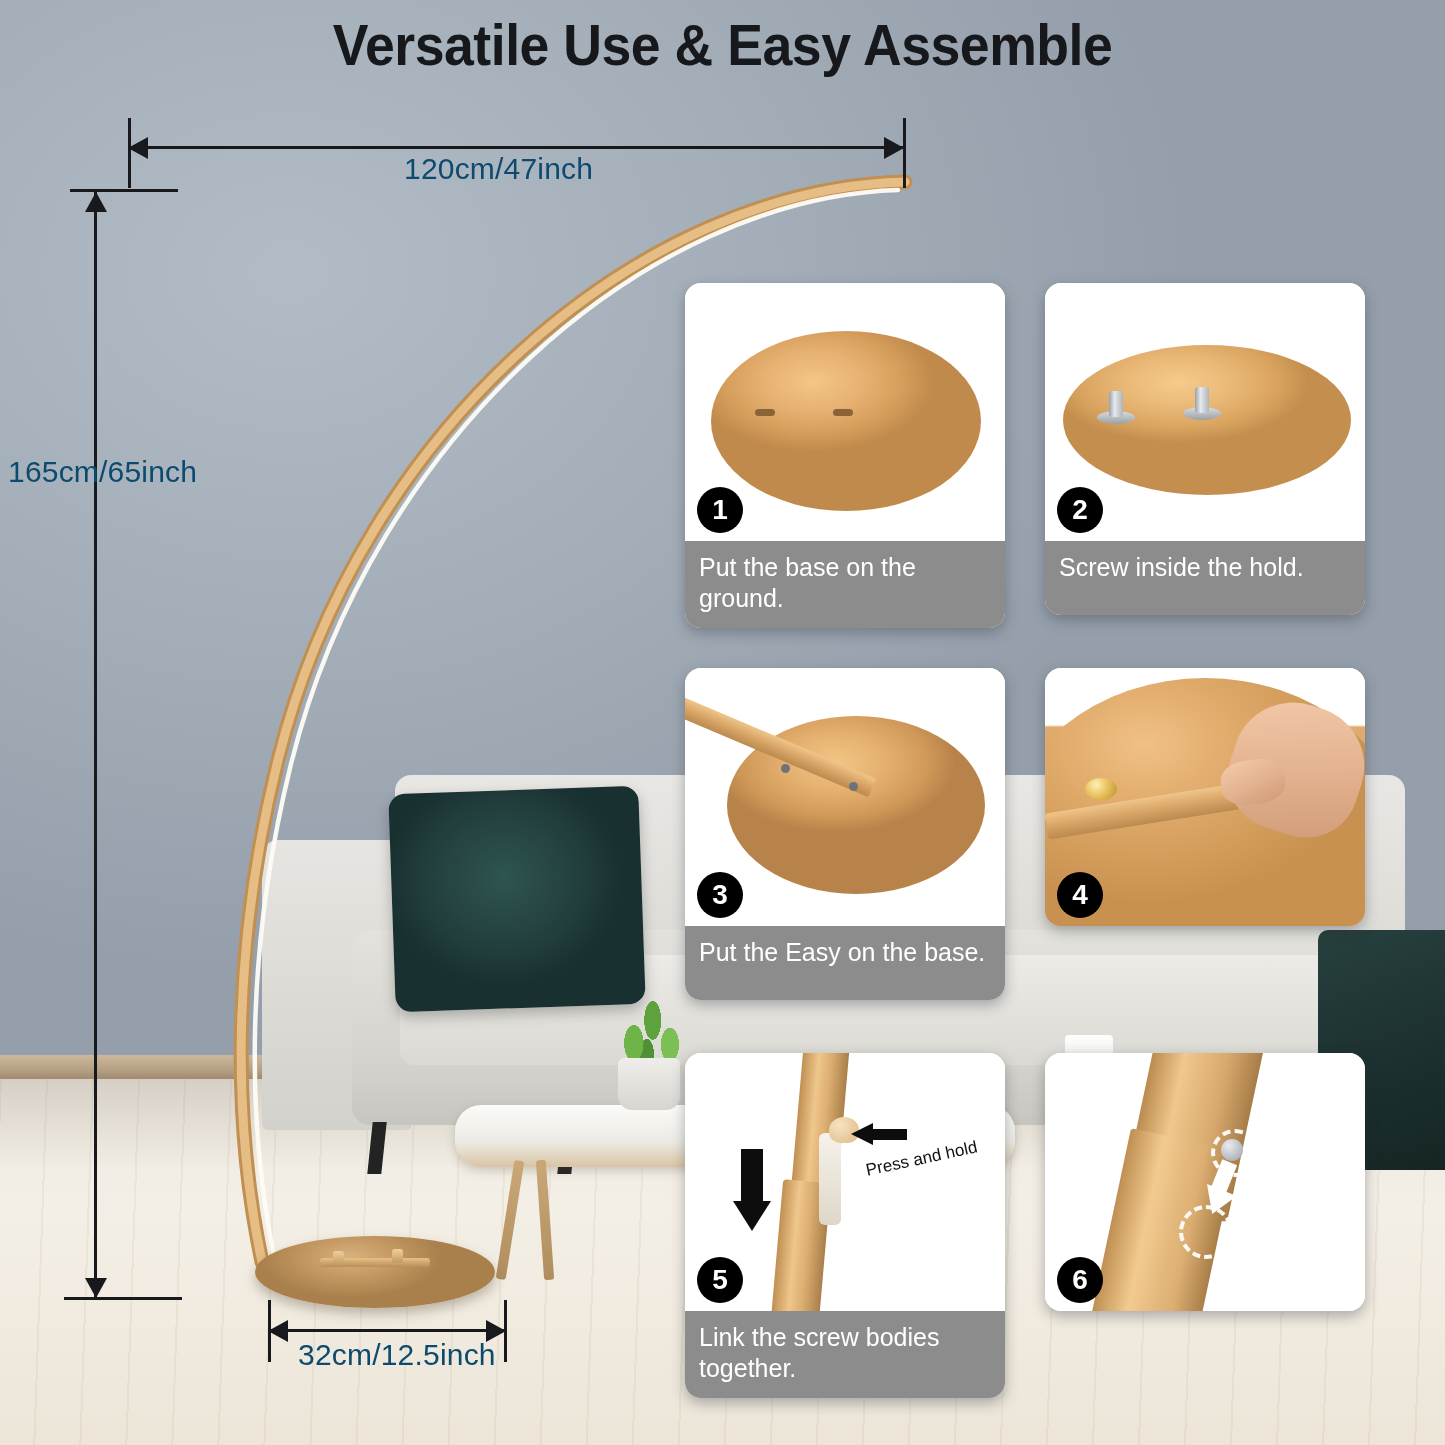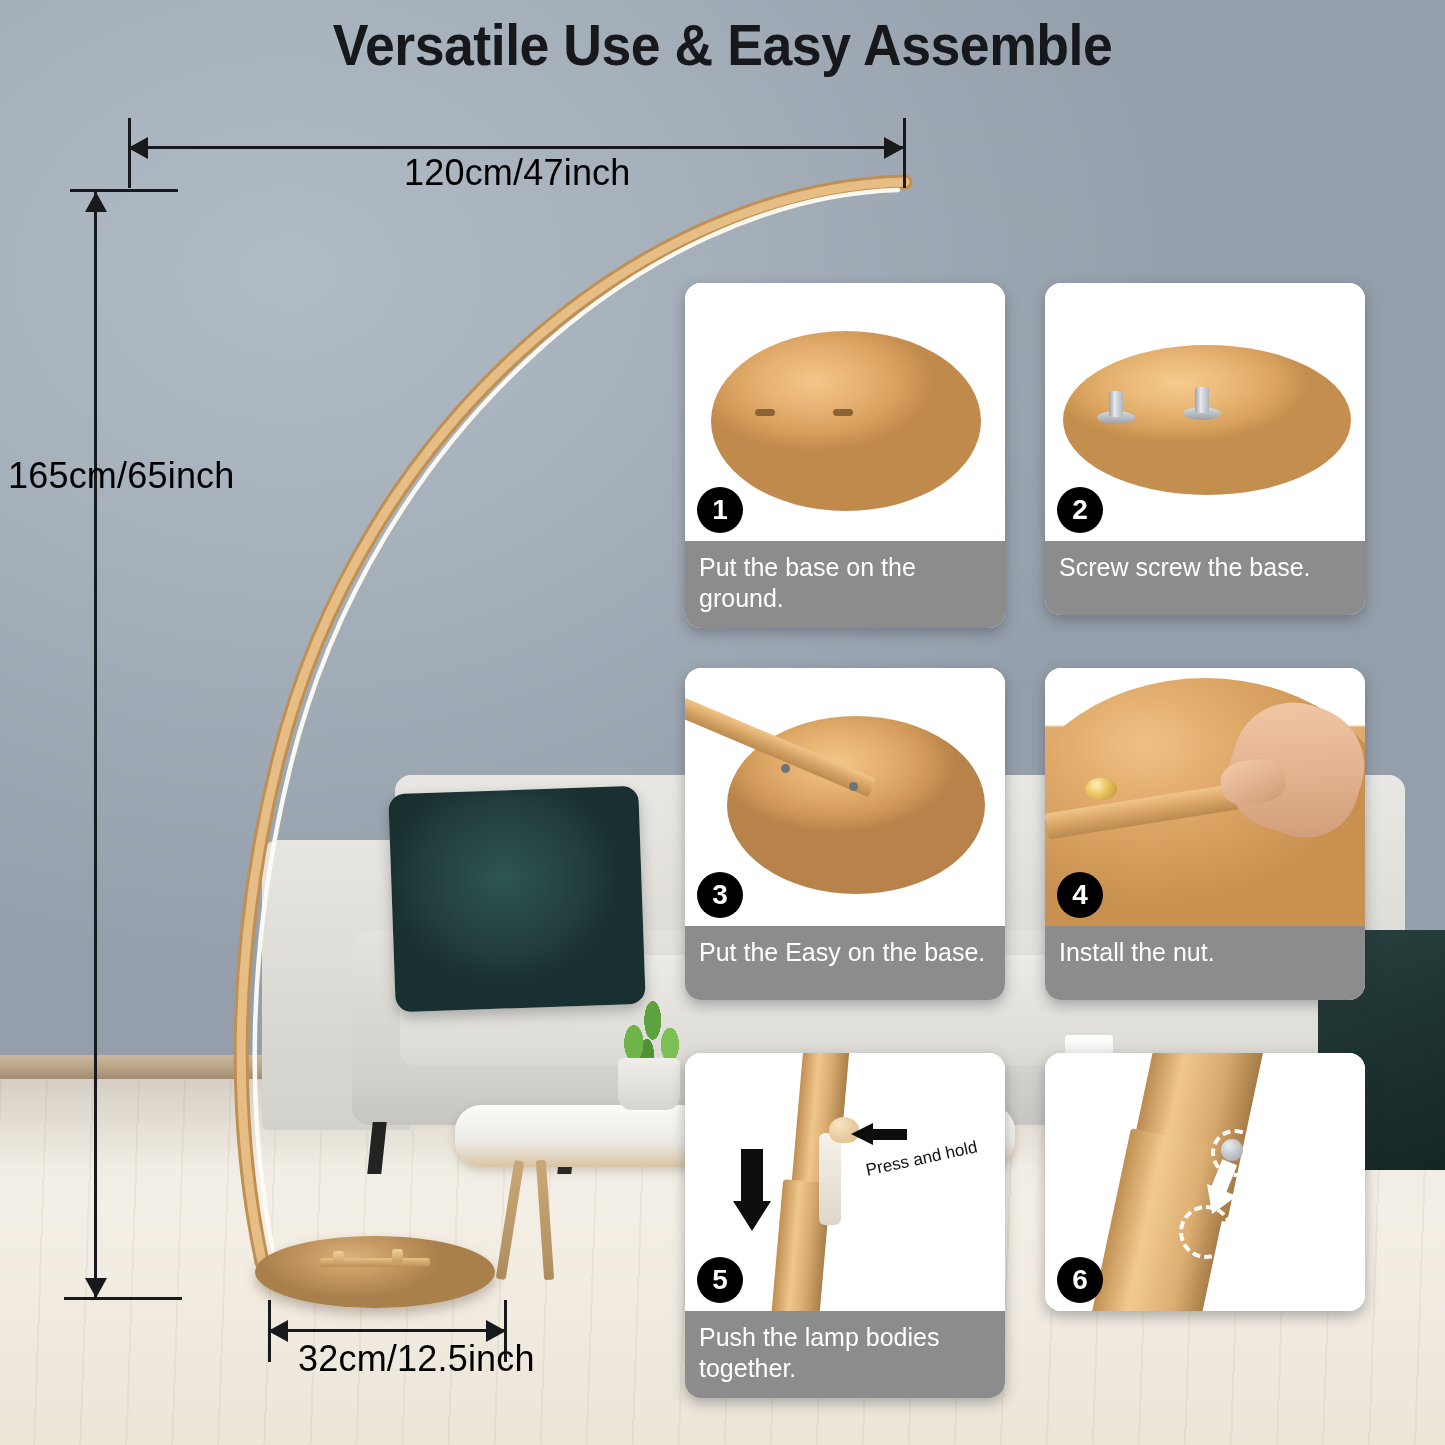--- a/index.html
+++ b/index.html
@@ -116,21 +116,21 @@
     background:linear-gradient(180deg,#e6c087,#b98f56);border-radius:3px;
   }
   .lamp-base-nut{
     position:absolute;width:11px;height:14px;
     background:linear-gradient(180deg,#f0cf9a,#c39a60);border-radius:3px;
   }
 
   
   .dim-line{position:absolute;background:#17191c;}
   .dim-label{
-    position:absolute;color:#000000;font-size:36px;letter-spacing:.2px;
+    position:absolute;color:#0c4a6e;font-size:30px;letter-spacing:.2px;
     font-family:"Liberation Sans","DejaVu Sans",sans-serif;white-space:nowrap;
   }
   .arrow{position:absolute;width:0;height:0;}
   .arrow-left{border-top:11px solid transparent;border-bottom:11px solid transparent;border-right:20px solid #17191c;}
   .arrow-right{border-top:11px solid transparent;border-bottom:11px solid transparent;border-left:20px solid #17191c;}
   .arrow-up{border-left:11px solid transparent;border-right:11px solid transparent;border-bottom:20px solid #17191c;}
   .arrow-down{border-left:11px solid transparent;border-right:11px solid transparent;border-top:20px solid #17191c;}
 
   
   .title{
@@ -282,21 +282,21 @@
     <div class="card" style="left:360px;top:0px;">
       <div class="photo">
         <div class="disc" style="left:18px;top:62px;width:288px;height:150px;
              background:radial-gradient(130px 60px at 40% 25%,#f5cb8c 0%,#eab978 40%,#daa460 75%,#c48e4e 100%);"></div>
         <div class="screw-washer" style="left:52px;top:128px;"></div>
         <div class="screw-post" style="left:64px;top:108px;"></div>
         <div class="screw-washer" style="left:138px;top:124px;"></div>
         <div class="screw-post" style="left:150px;top:104px;"></div>
         <div class="badge">2</div>
       </div>
-      <div class="caption">Screw screw the base.</div>
+      <div class="caption">Screw inside the hold.</div>
     </div>
 
     <div class="card" style="left:0px;top:385px;">
       <div class="photo">
         <div class="disc" style="left:42px;top:48px;width:258px;height:178px;
              background:radial-gradient(120px 70px at 42% 26%,#f2c686 0%,#e3ae6d 45%,#cf9858 78%,#b7834a 100%);"></div>
         <div class="arm-bar" style="left:-6px;top:28px;width:210px;transform:rotate(23deg);transform-origin:left center;"></div>
         <div class="screw-post" style="left:96px;top:96px;width:9px;height:9px;border-radius:50%;background:#6e7379;"></div>
         <div class="screw-post" style="left:164px;top:114px;width:9px;height:9px;border-radius:50%;background:#6e7379;"></div>
         <div class="badge">3</div>
@@ -308,39 +308,38 @@
       <div class="photo" style="background:linear-gradient(180deg,#fff 0%,#fff 22%,#e0ab6e 23%,#c9914f 100%);">
         <div class="disc" style="left:-40px;top:10px;width:400px;height:330px;border-radius:50% 50% 0 0;
              background:radial-gradient(220px 160px at 35% 20%,#f0c184 0%,#dea868 45%,#c8914f 100%);"></div>
         <div class="arm-bar" style="left:0px;top:126px;width:250px;height:26px;transform:rotate(-9deg);"></div>
         <div class="nut-gold" style="left:40px;top:110px;width:32px;height:22px;"></div>
         <div class="nut-gold" style="left:180px;top:100px;width:28px;height:20px;"></div>
         <div class="hand" style="left:186px;top:36px;width:132px;height:130px;transform:rotate(18deg);"></div>
         <div class="hand" style="left:176px;top:92px;width:64px;height:44px;border-radius:40%;transform:rotate(-8deg);"></div>
         <div class="badge">4</div>
       </div>
-      <div class="caption">Install the nut.</div>
     </div>
 
     <div class="card" style="left:0px;top:770px;">
       <div class="photo">
         <div class="pole" style="left:112px;top:-6px;width:46px;height:150px;transform:rotate(5deg);"></div>
         <div class="pole" style="left:92px;top:128px;width:48px;height:140px;transform:rotate(5deg);"></div>
         <div style="position:absolute;left:134px;top:80px;width:22px;height:92px;border-radius:6px;
              background:linear-gradient(180deg,#f6f2ea,#ded7c9);"></div>
         <div style="position:absolute;left:144px;top:64px;width:30px;height:26px;border-radius:50% 50% 40% 40%;
              background:radial-gradient(circle at 35% 30%,#f7e3c0,#dcb985);"></div>
         <div class="blk-arrow" style="left:56px;top:96px;width:22px;height:54px;background:#0d0d0d;"></div>
         <div class="blk-arrow" style="left:48px;top:148px;border-left:19px solid transparent;border-right:19px solid transparent;border-top:30px solid #0d0d0d;"></div>
         <div class="blk-arrow" style="left:186px;top:76px;width:36px;height:11px;background:#0d0d0d;"></div>
         <div class="blk-arrow" style="left:166px;top:70px;border-top:11px solid transparent;border-bottom:11px solid transparent;border-right:22px solid #0d0d0d;"></div>
         <div class="anno" style="left:180px;top:96px;transform:rotate(-12deg);">Press and hold</div>
         <div class="badge">5</div>
       </div>
-      <div class="caption">Push the lamp bodies together.</div>
+      <div class="caption">Link the screw bodies together.</div>
     </div>
 
     <div class="card" style="left:360px;top:770px;">
       <div class="photo">
         <div class="pole" style="left:96px;top:-40px;width:108px;height:200px;transform:rotate(12deg);
              background:linear-gradient(90deg,#bb8b50 0%,#f0c78d 30%,#d7a86d 70%,#a67c47 100%);"></div>
         <div class="pole" style="left:62px;top:84px;width:108px;height:220px;transform:rotate(12deg);
              background:linear-gradient(90deg,#c08f52 0%,#f2ca90 32%,#dcae72 72%,#a87e48 100%);"></div>
         <div style="position:absolute;left:176px;top:86px;width:22px;height:22px;border-radius:50%;
              background:radial-gradient(circle at 35% 30%,#e9ecef,#9aa0a6);"></div>

